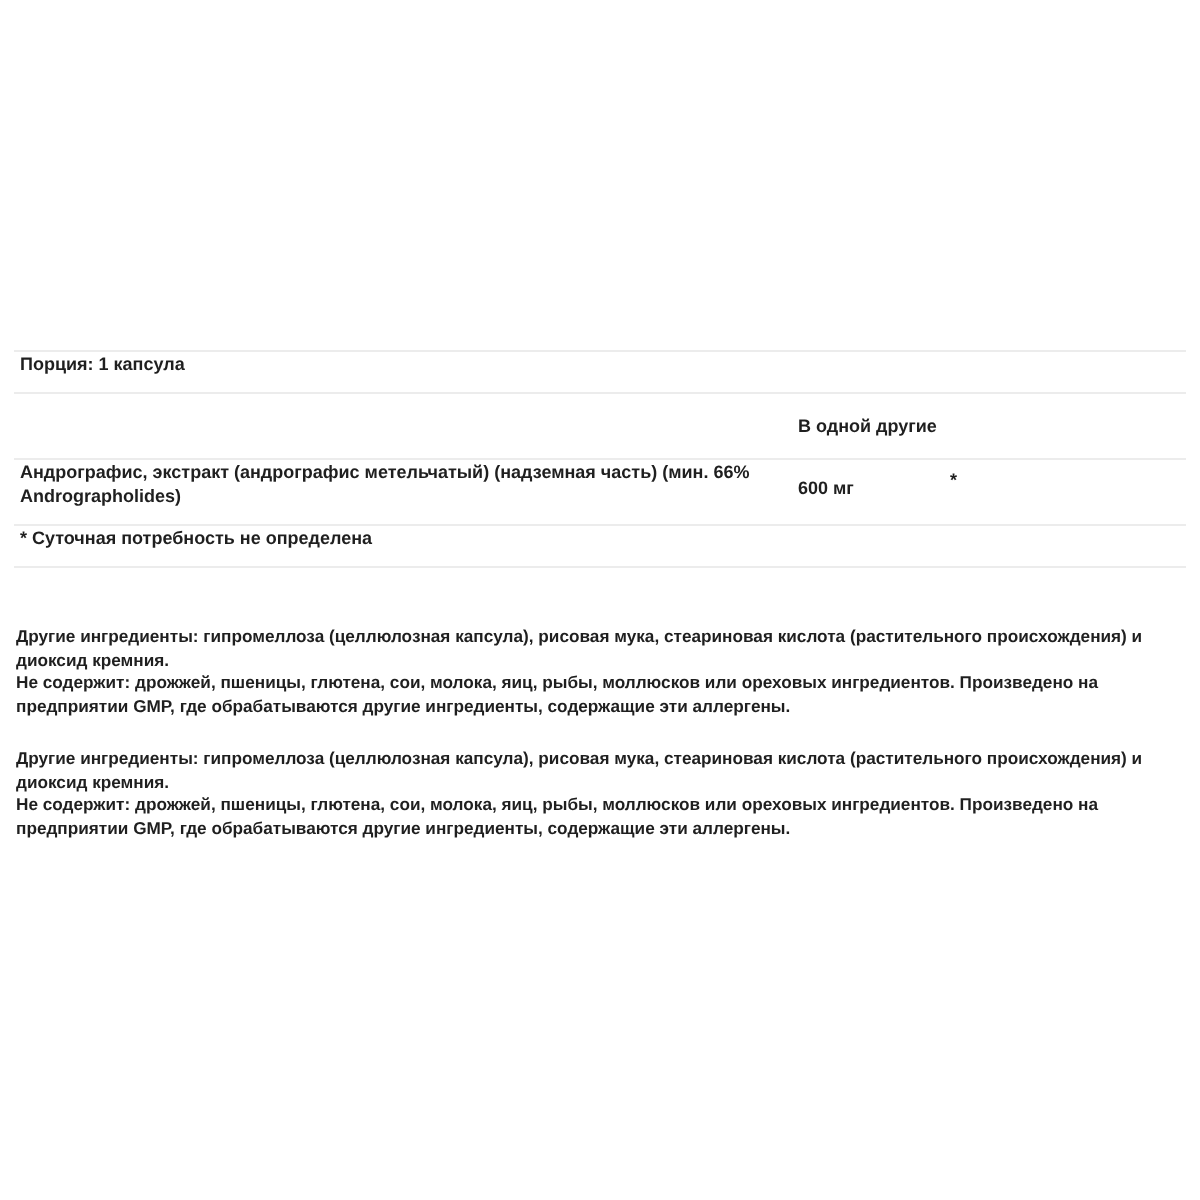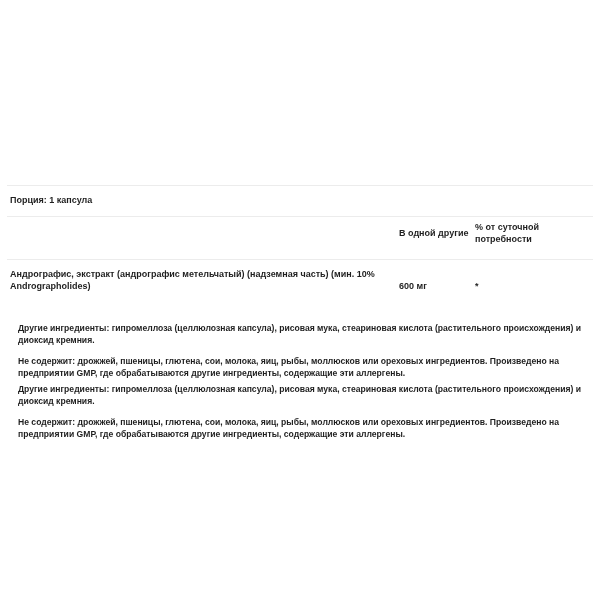--- a/index.html
+++ b/index.html
@@ -21,22 +21,21 @@
       top: 175px;
       width: 586px;
       font-size: 9px;
       font-weight: bold;
       line-height: 12px;
     }
     .row {
       border-top: 1px solid #ececec;
       box-sizing: border-box;
       display: flex;
-      align-items: flex-end;
-      margin-top: 10px;
+      align-items: flex-start;
     }
     .row.simple { height: 21px; padding-left: 3px; }
     .row.header { height: 33px; }
     .row.ingredient { height: 33px; }
     .row.footnote { height: 22px; padding-left: 3px; border-bottom: 1px solid #ececec; }
     .col-name { width: 392px; padding-left: 3px; box-sizing: border-box; }
     .col-amount { width: 76px; }
     .col-dv { width: 110px; }
     .row.header .col-amount, .row.header .col-dv { align-self: center; }
     .row.ingredient .col-amount { padding-top: 8px; }
@@ -44,40 +43,42 @@
 
     .notes {
       position: absolute;
       left: 8px;
       width: 590px;
       font-size: 8.6px;
       font-weight: bold;
       line-height: 11.5px;
       color: #1f1f1f;
     }
-    .notes p { margin: 10px; }
+    .notes p { margin: 0; }
     .notes.block1 { top: 313px; }
     .notes.block2 { top: 374px; }
   </style>
 </head>
 <body>
 
 <div class="facts">
   <div class="row simple">
     <span>Порция: 1 капсула</span>
   </div>
   <div class="row header">
     <div class="col-name"></div>
     <div class="col-amount">В одной другие</div>
-    <div class="col-dv">% от суточной потребности</div>
   </div>
   <div class="row ingredient">
-    <div class="col-name">Андрографис, экстракт (андрографис метельчатый) (надземная часть) (мин. 10% Andrographolides)</div>
+    <div class="col-name">Андрографис, экстракт (андрографис метельчатый) (надземная часть) (мин. 66% Andrographolides)</div>
     <div class="col-amount">600 мг</div>
     <div class="col-dv">*</div>
+  </div>
+  <div class="row footnote">
+    <span>* Суточная потребность не определена</span>
   </div>
 </div>
 
 <div class="notes block1">
   <p>Другие ингредиенты: гипромеллоза (целлюлозная капсула), рисовая мука, стеариновая кислота (растительного происхождения) и диоксид кремния.</p>
   <p>Не содержит: дрожжей, пшеницы, глютена, сои, молока, яиц, рыбы, моллюсков или ореховых ингредиентов. Произведено на предприятии GMP, где обрабатываются другие ингредиенты, содержащие эти аллергены.</p>
 </div>
 
 <div class="notes block2">
   <p>Другие ингредиенты: гипромеллоза (целлюлозная капсула), рисовая мука, стеариновая кислота (растительного происхождения) и диоксид кремния.</p>

